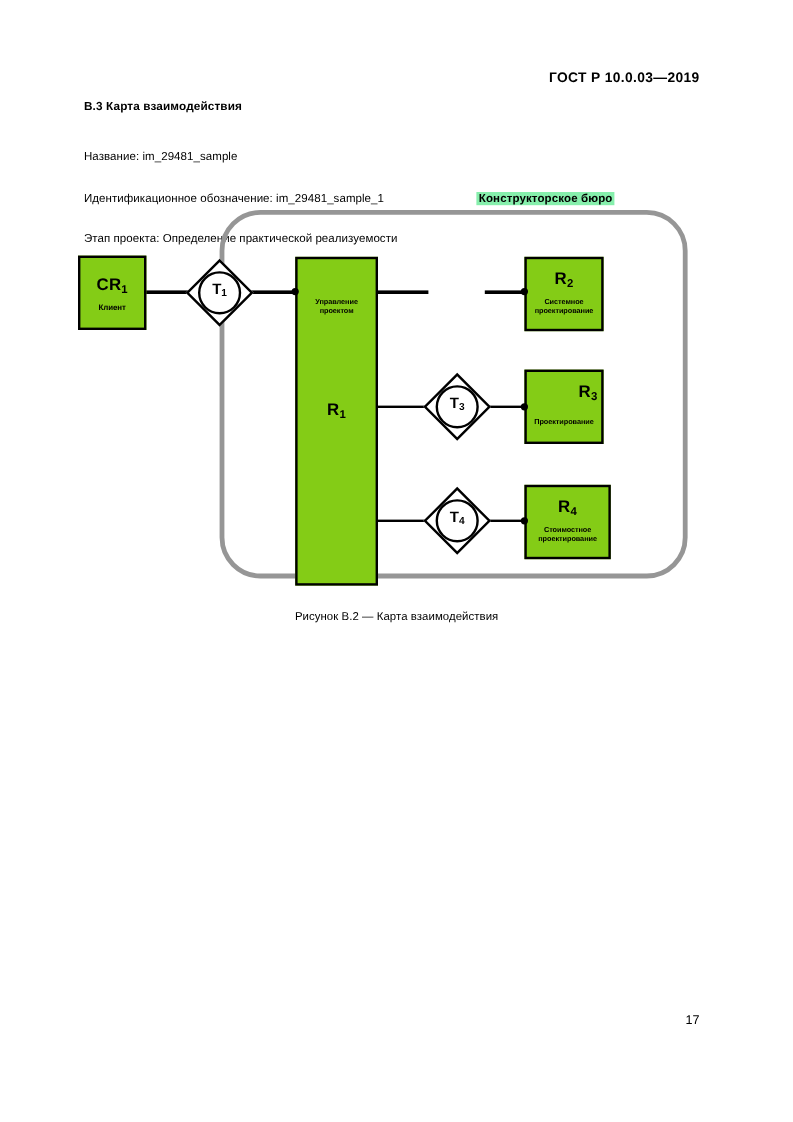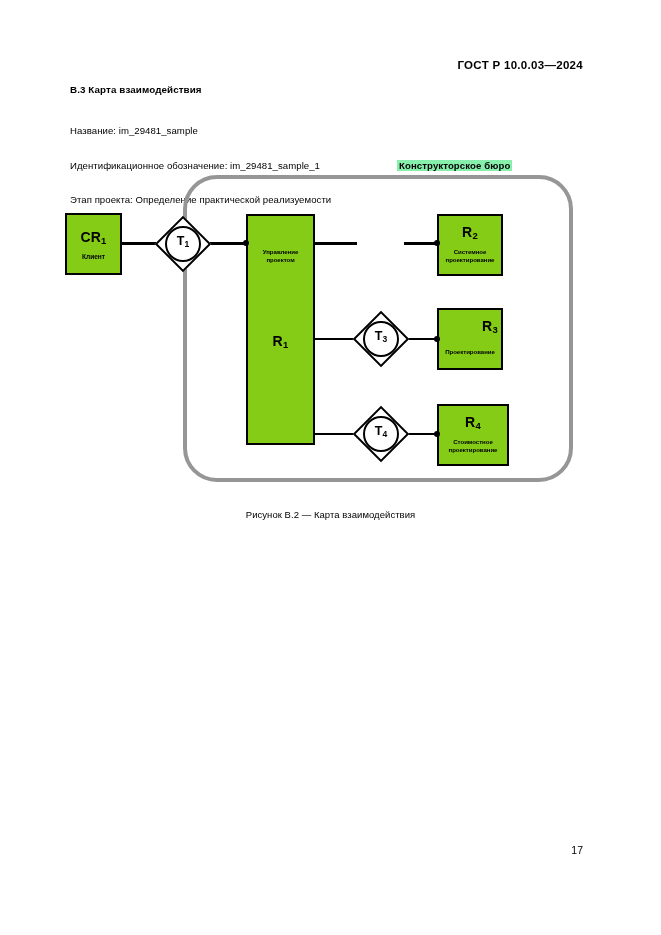--- a/index.html
+++ b/index.html
@@ -121,21 +121,21 @@
     line-height: 7.6px;
     letter-spacing: -0.05px;
   }
 
   
   #cr1-box { left: 65px; top: 213px; width: 57px; height: 62px; }
   #cr1-box .node-id  { top: 14px; }
   #cr1-box .node-sub { top: 38px; font-size: 6.6px; }
 
   
-  #r1-box { left: 246px; top: 214px; width: 69px; height: 231px; }
+  #r1-box { left: 246px; top: 214px; width: 69px; height: 274px; }
   #r1-box .node-id  { top: 117px; }
   #r1-box .node-sub { top: 32px; left: 4px; right: 4px; }
 
   
   #r2-box { left: 437px; top: 214px; width: 66px; height: 62px; }
   #r2-box .node-id  { top: 8px; }
   #r2-box .node-sub { top: 32px; }
   #r3-box { left: 437px; top: 308px; width: 66px; height: 62px; }
   #r3-box .node-id  { top: 8px; padding-left: 40px; }
   #r3-box .node-sub { top: 38px; }
@@ -227,21 +227,21 @@
     right: 78px;
     top: 844px;
     font-size: 10.5px;
   }
 </style>
 </head>
 <body>
 
 <div class="page">
 
-  <div class="doc-header">ГОСТ Р 10.0.03—2024</div>
+  <div class="doc-header">ГОСТ Р 10.0.03—2019</div>
 
   <div class="section-title">В.3 Карта взаимодействия</div>
 
   <div class="meta-block">
     <div class="meta-line">Название: im_29481_sample</div>
     <div class="meta-line">Идентификационное обозначение: im_29481_sample_1</div>
     <div class="meta-line">Этап проекта: Определение практической реализуемости</div>
   </div>
 
   <div class="diagram">

